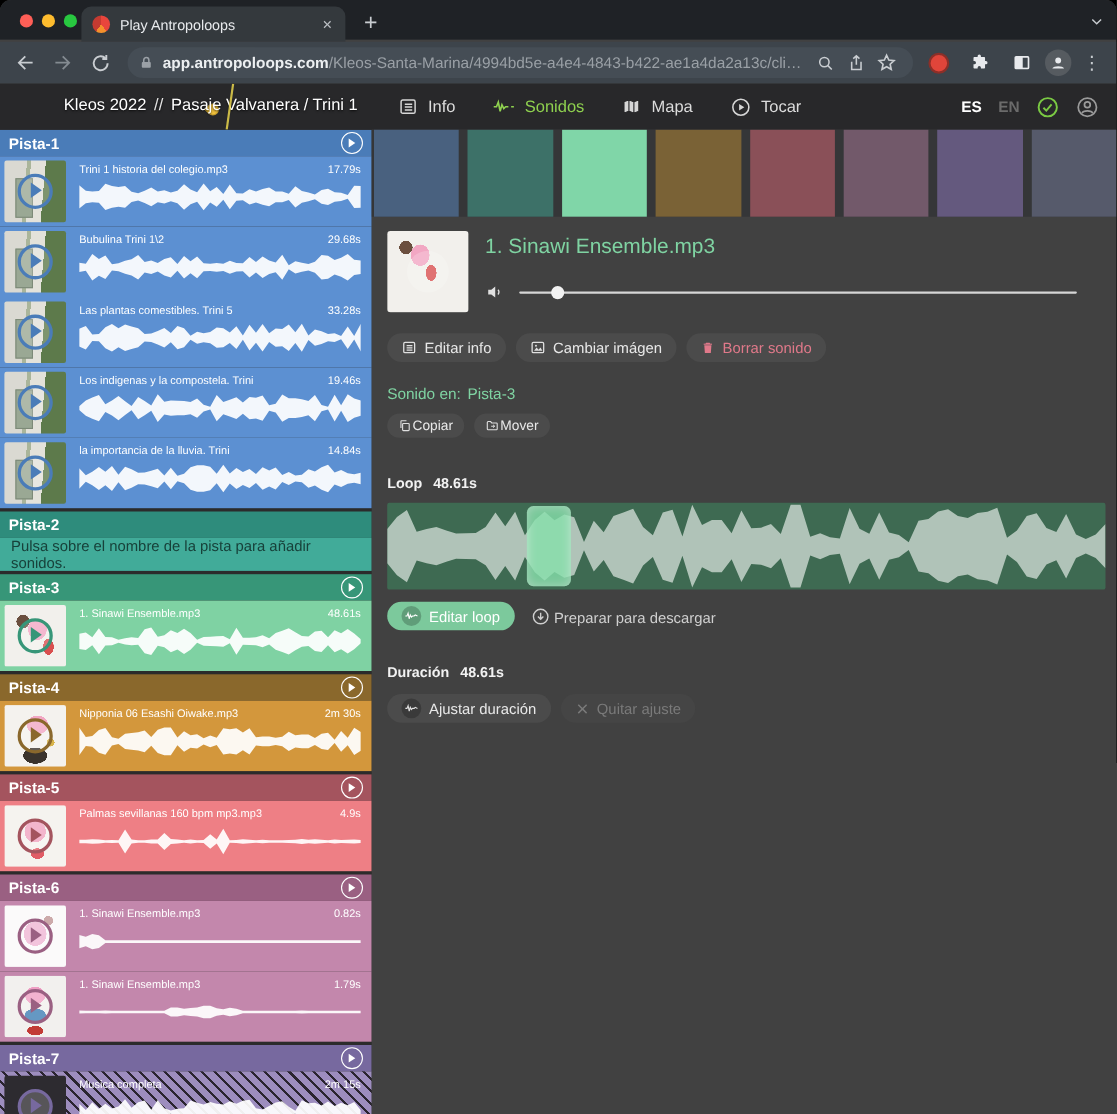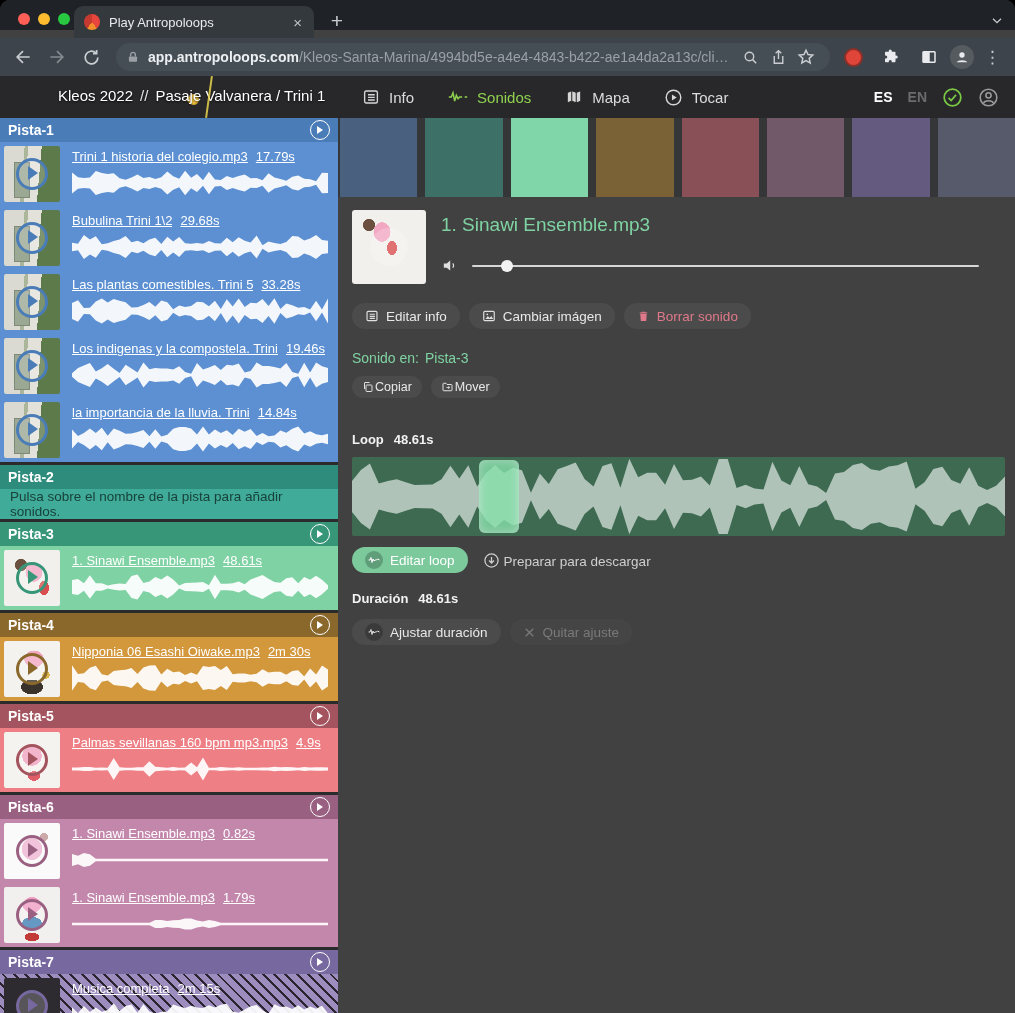--- a/index.html
+++ b/index.html
@@ -1,20 +1,20 @@
 <!DOCTYPE html>
 <html style="--accent-green: #8fd14f; --mint: #7fd3a2; --delete-pink: #e0798a; --loop-bg: #3e6a52; --loop-wave: #b9cabf; --loop-highlight: #86e0ab; --editar-loop-bg: #7cc99c;"><head>
 <meta charset="utf-8">
 <style>
   html,body{margin:0;padding:0;background:#000;}
   .frame{position:relative;width:1015px;height:1013px;overflow:hidden;background:#414141;
          font-family:"Liberation Sans",sans-serif;border-radius:10px 10px 0 0;}
   .ic{display:inline-block;vertical-align:middle;}
   
-  .tabstrip{position:absolute;left:0;top:0;width:100%;height:30px;background:#1f2226;}
+  .tabstrip{position:absolute;left:0;top:0;width:100%;height:36px;background:#1f2226;}
   .traffic{position:absolute;left:18px;top:13px;display:flex;gap:8px;}
   .tl{width:12px;height:12px;border-radius:50%;}
   .tl.r{background:#ff5f57}.tl.y{background:#febc2e}.tl.g{background:#28c840}
   .tab{position:absolute;left:74px;top:6px;width:240px;height:32px;background:#34393d;
        border-radius:9px 9px 0 0;display:flex;align-items:center;padding:0 10px;box-sizing:border-box;}
   .favicon{width:16px;height:16px;border-radius:50%;margin-right:9px;flex:none;
        background:conic-gradient(#e8453c 0 40%, #f4902c 40% 60%, #c43a31 60% 100%);}
   .tabtitle{color:#e8eaed;font-size:13px;flex:1;white-space:nowrap;overflow:hidden;}
   .tabclose{color:#bdc1c6;font-size:15px;padding:0 2px;cursor:default;}
   .newtab{position:absolute;left:322px;top:6px;width:30px;height:30px;color:#c8ccd0;font-size:21px;
@@ -65,21 +65,21 @@
   .playcirc::after{content:"";position:absolute;left:6px;top:4.5px;border-left:6px solid #fff;
        border-top:4px solid transparent;border-bottom:4px solid transparent;}
   .clip{height:64px;background:var(--clip);display:flex;position:relative;}
   .striped .clip{background:repeating-linear-gradient(45deg,var(--clip) 0 6px,rgba(40,20,60,.28) 6px 8px);}
   .thumb{width:56px;height:56px;margin:4px 0 0 4px;flex:none;position:relative;border-radius:2px;overflow:hidden;}
   .ring{position:absolute;inset:0;margin:auto;width:32px;height:32px;border:3.5px solid var(--hdr);
        border-radius:50%;background:rgba(255,255,255,.2);box-sizing:border-box;}
   .ring::after{content:"";position:absolute;left:9px;top:5px;border-left:10px solid var(--hdr);
        border-top:7px solid transparent;border-bottom:7px solid transparent;}
   .clipbody{flex:1;min-width:0;padding:7px 10px 0 12px;}
-  .cliprow{display:flex;color:#fff;font-size:13px;text-decoration:underline;}
+  .cliprow{display:flex;justify-content:space-between;color:#fff;font-size:10px;}
   .clipname{white-space:nowrap;overflow:hidden;text-overflow:ellipsis;margin-right:8px;}
   .wave{height:28px;margin-top:5px;}
   .msg{height:30px;background:var(--clip);color:#17413a;font-size:13.5px;display:flex;align-items:center;
        padding:0 10px;}
   
   .th-door{background:linear-gradient(95deg,#dad9d2 0 34%,#aab59a 34% 40%,#e3e2da 40% 62%,#5d7a4b 62% 100%);}
   .th-door::before{content:"";position:absolute;left:10px;top:16px;width:14px;height:34px;background:#9aa894;border:1px solid #7d8a78;}
   .th-peppa1{background:radial-gradient(14px 16px at 30px 22px,#f2a7c3 0 60%,transparent 61%),
        radial-gradient(10px 10px at 17px 15px,#6b4f3f 0 60%,transparent 61%),
        radial-gradient(8px 12px at 40px 38px,#d94f4f 0 60%,transparent 61%),#f2f0ec;}
@@ -572,21 +572,21 @@
         </span>
         <span class="ghostbtn">
           <svg class="ic" width="17" height="17" viewBox="0 0 24 24" fill="none" stroke="#cfcfcf" stroke-width="1.8">
               <circle cx="12" cy="12" r="9.3"></circle>
               <path d="M12 7v8M8.5 12l3.5 3.5L15.5 12"></path>
             </svg>
           <span>Preparar para descargar</span>
         </span>
       </div>
 
-      <div class="secthead" style="margin-top:18px">
+      <div class="secthead" style="margin-top:30px">
         <span class="h">Duración</span>
         <span class="v">48.61s</span>
       </div>
       <div class="pillrow" style="margin-top:13px">
         <span class="pill">
           <span class="iconcircle">
             <svg class="ic" width="12" height="10" viewBox="0 0 24 18" fill="none" stroke="#e0e0e0" stroke-width="2">
                 <path d="M1 9h3l2-5 2 10 2-7 2 4 2-2h3l2-2 4 2"></path>
               </svg>
           </span>

